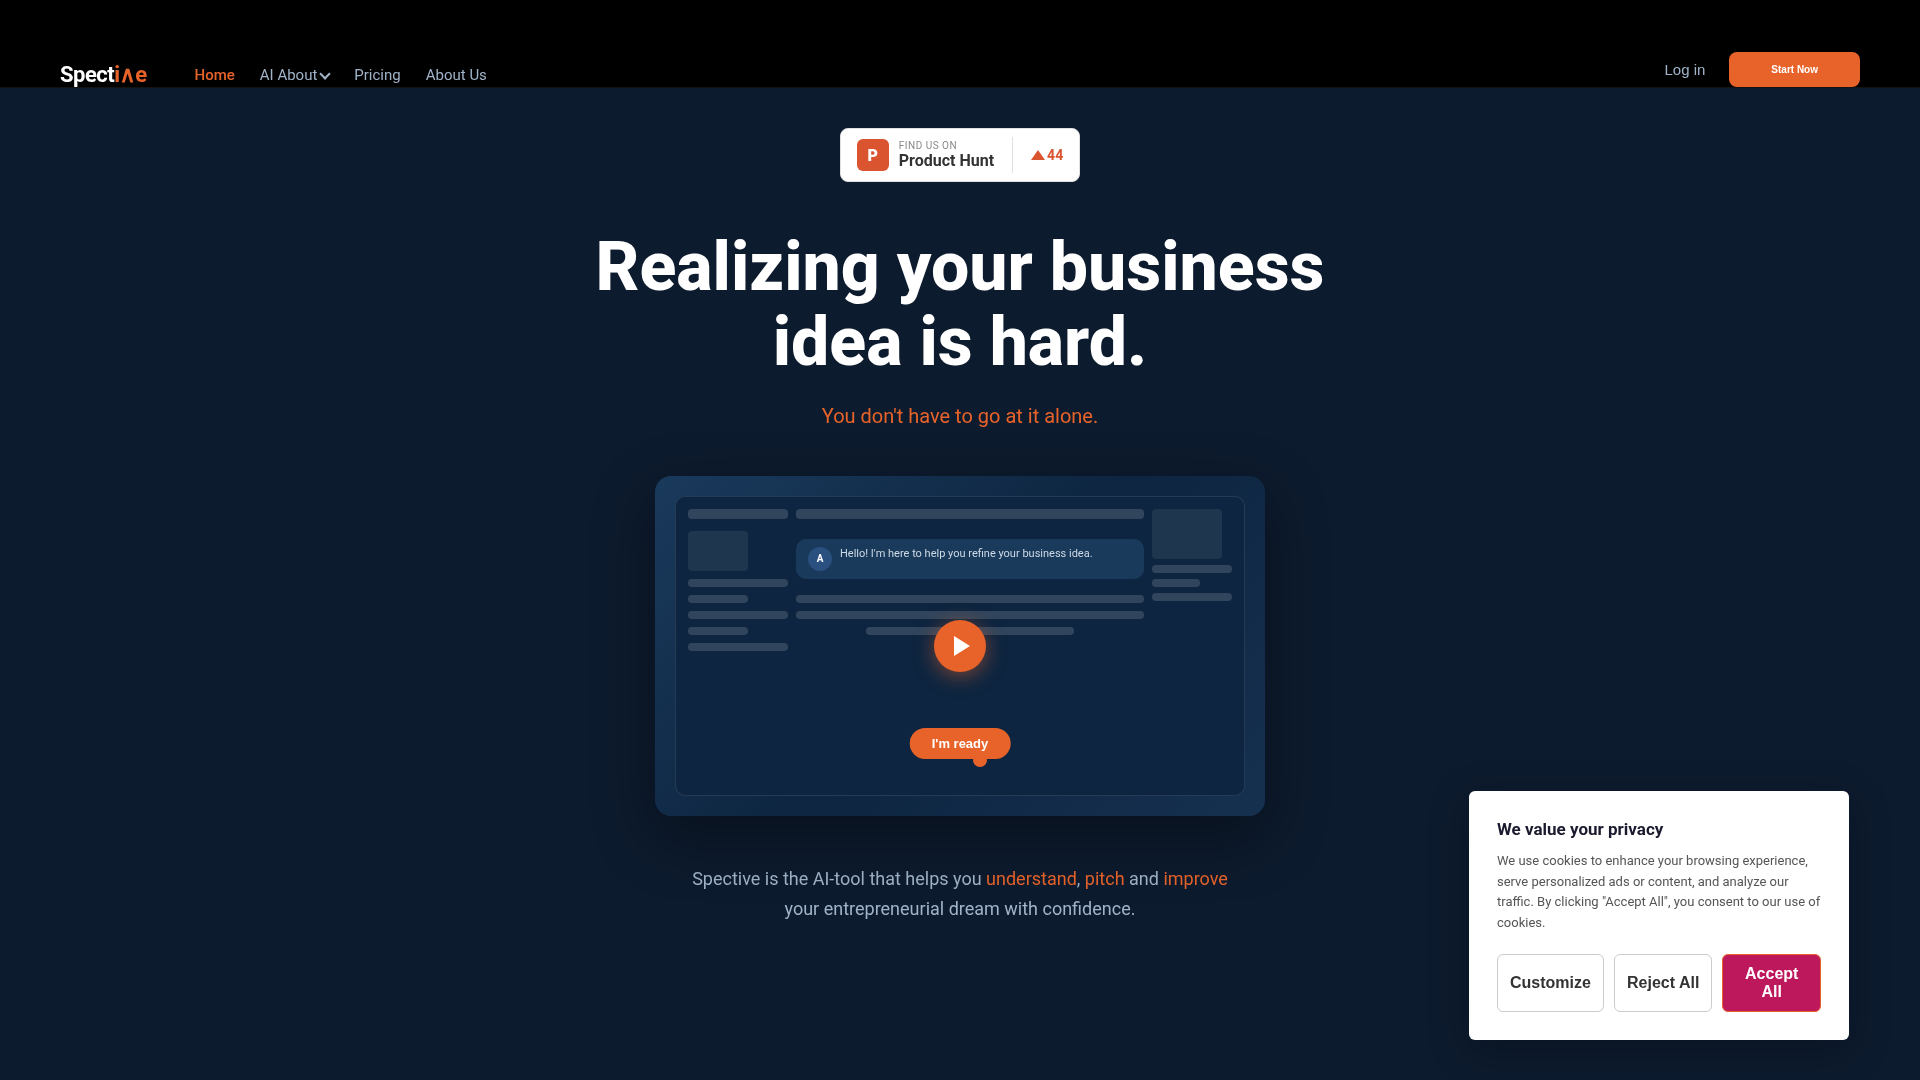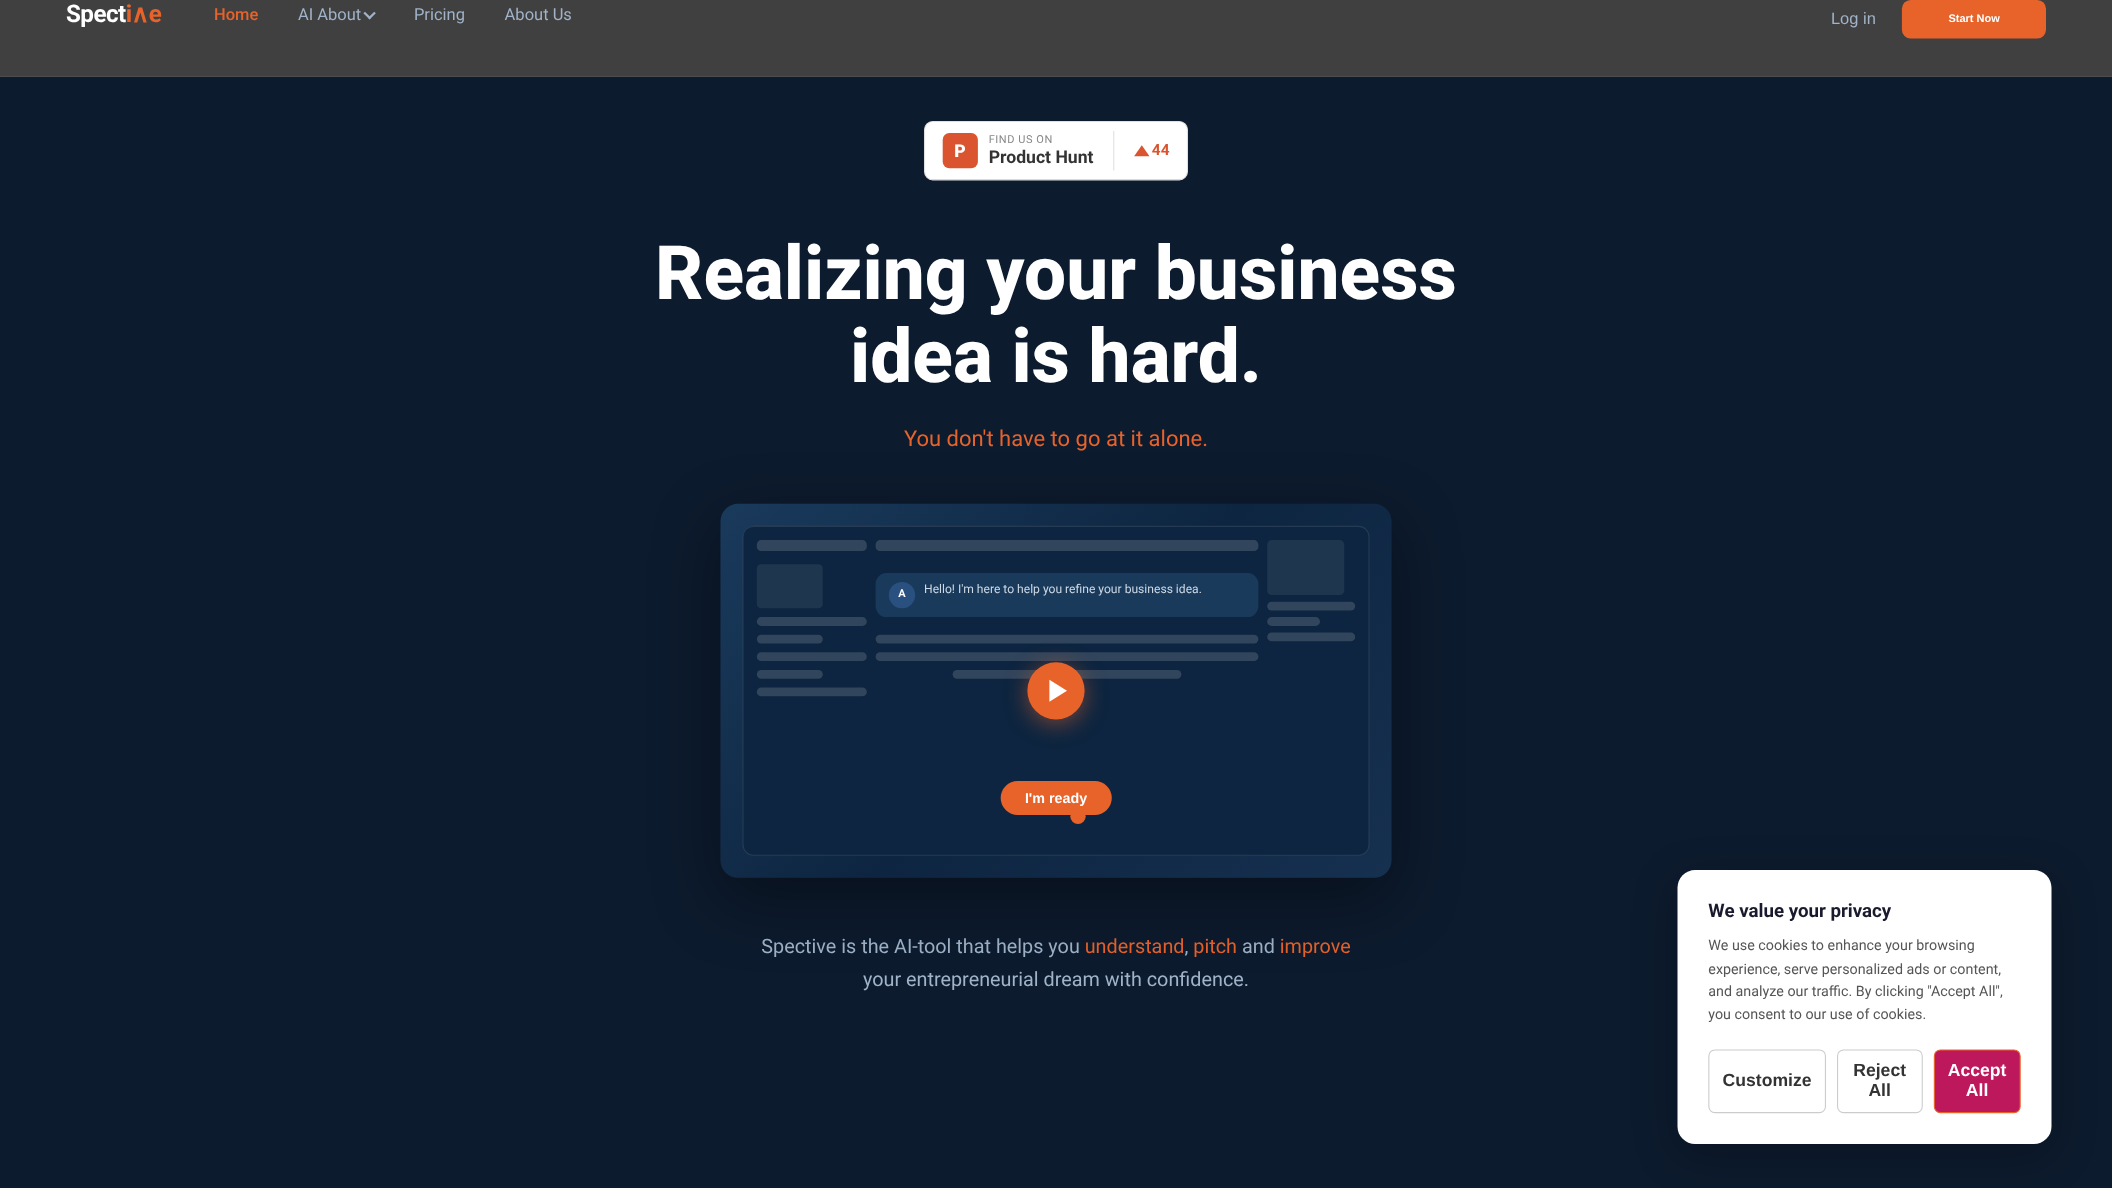--- a/index.html
+++ b/index.html
@@ -8,25 +8,25 @@
       font-family: -apple-system, BlinkMacSystemFont, 'Segoe UI', Roboto, sans-serif;
       color: #ffffff;
       min-height: 1080px;
       width: 1920px;
       overflow-x: hidden;
     }
 
     
     .navbar {
       display: flex;
-      align-items: flex-start;
+      align-items: flex-end;
       justify-content: space-between;
       padding: 0 60px;
-      height: 70px;
-      background-color: #404040;
+      height: 88px;
+      background-color: #000000;
       border-bottom: 1px solid rgba(255,255,255,0.07);
       position: sticky;
       top: 0;
       z-index: 100;
     }
     .navbar-left {
       display: flex;
       align-items: center;
       gap: 48px;
     }
@@ -35,21 +35,21 @@
       font-weight: 700;
       color: #ffffff;
       letter-spacing: -0.5px;
     }
     .logo span {
       color: #e8632a;
     }
     .nav-links {
       display: flex;
       align-items: center;
-      gap: 36px;
+      gap: 25px;
     }
     .nav-link {
       font-size: 15px;
       color: #a0b3c8;
       cursor: pointer;
       text-decoration: none;
     }
     .nav-link.active {
       color: #e8632a;
       font-weight: 500;
@@ -314,26 +314,26 @@
     }
     .hero-description a {
       color: #e8632a;
       text-decoration: none;
     }
 
     
     .cookie-banner {
       position: fixed;
       bottom: 40px;
-      right: 55px;
+      right: 71px;
       background-color: #ffffff;
       color: #333333;
-      border-radius: 16px;
+      border-radius: 6px;
       padding: 28px 28px;
-      width: 340px;
+      width: 380px;
       box-shadow: 0 10px 40px rgba(0,0,0,0.25);
       z-index: 999;
     }
     .cookie-title {
       font-size: 17px;
       font-weight: 700;
       color: #1a1a2e;
       margin-bottom: 12px;
     }
     .cookie-text {

